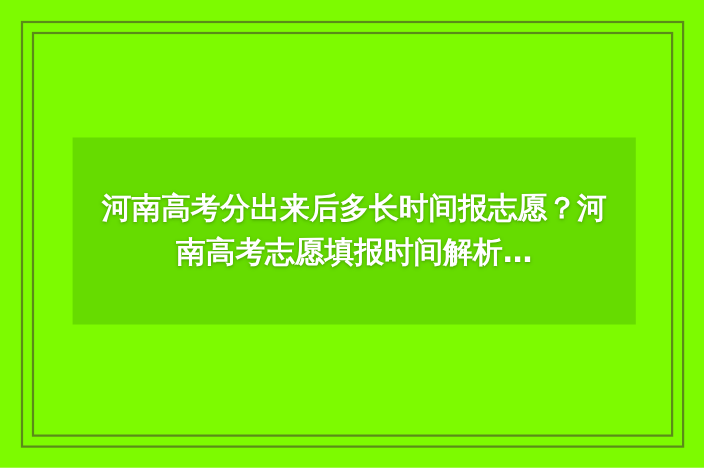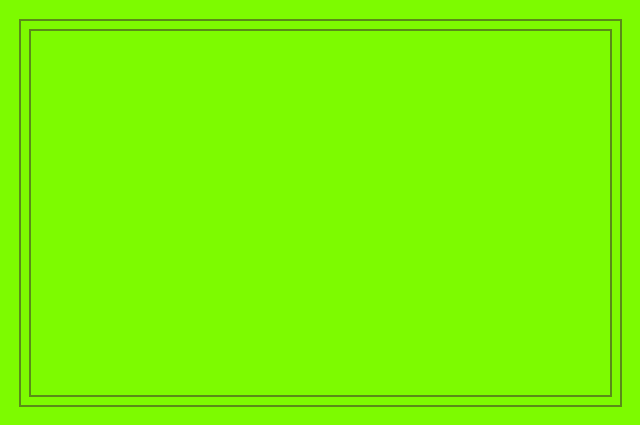--- a/index.html
+++ b/index.html
@@ -70,14 +70,17 @@
   }
 </style>
 </head>
 <body>
 
 <div id="canvas">
 
   <div class="frame-outer"></div>
   <div class="frame-inner"></div>
 
+  <div class="caption-panel">
+    <div class="caption-text">河南高考分出来后多长时间报志愿？河南高考志愿填报时间解析…</div>
+  </div>
 
 </div>
 
 </body></html>

